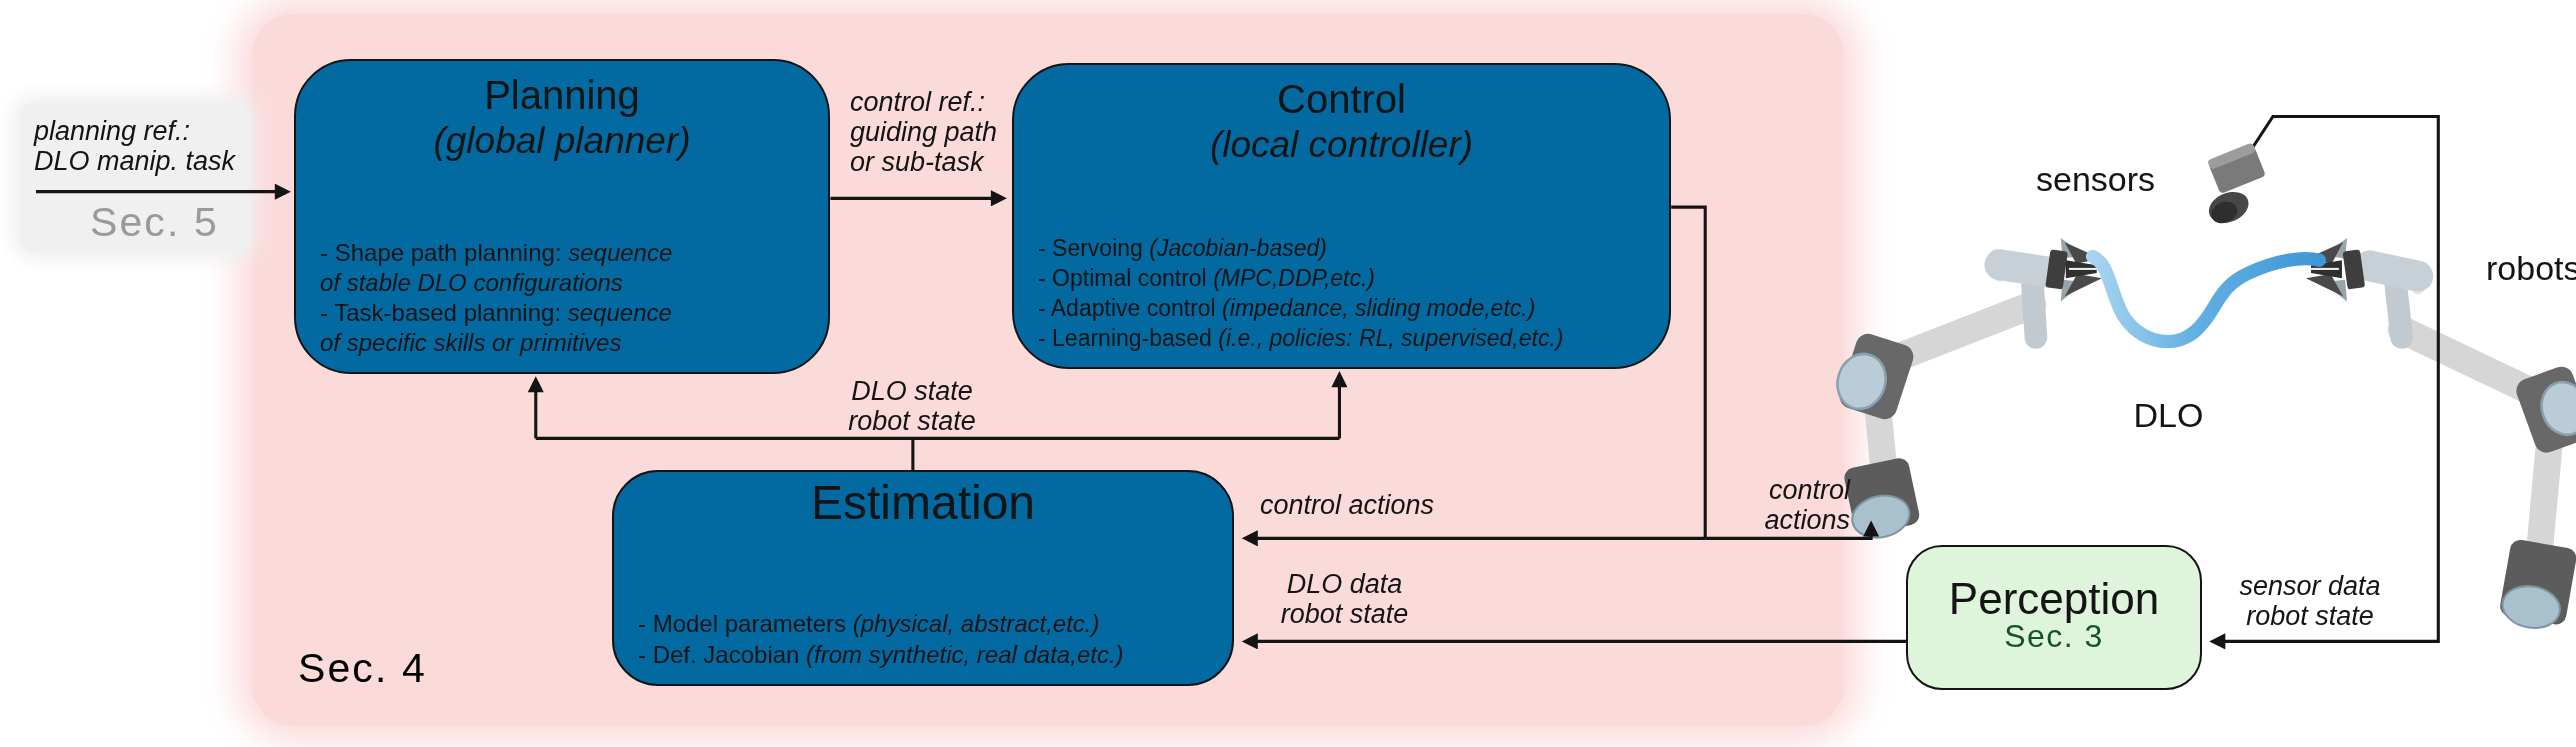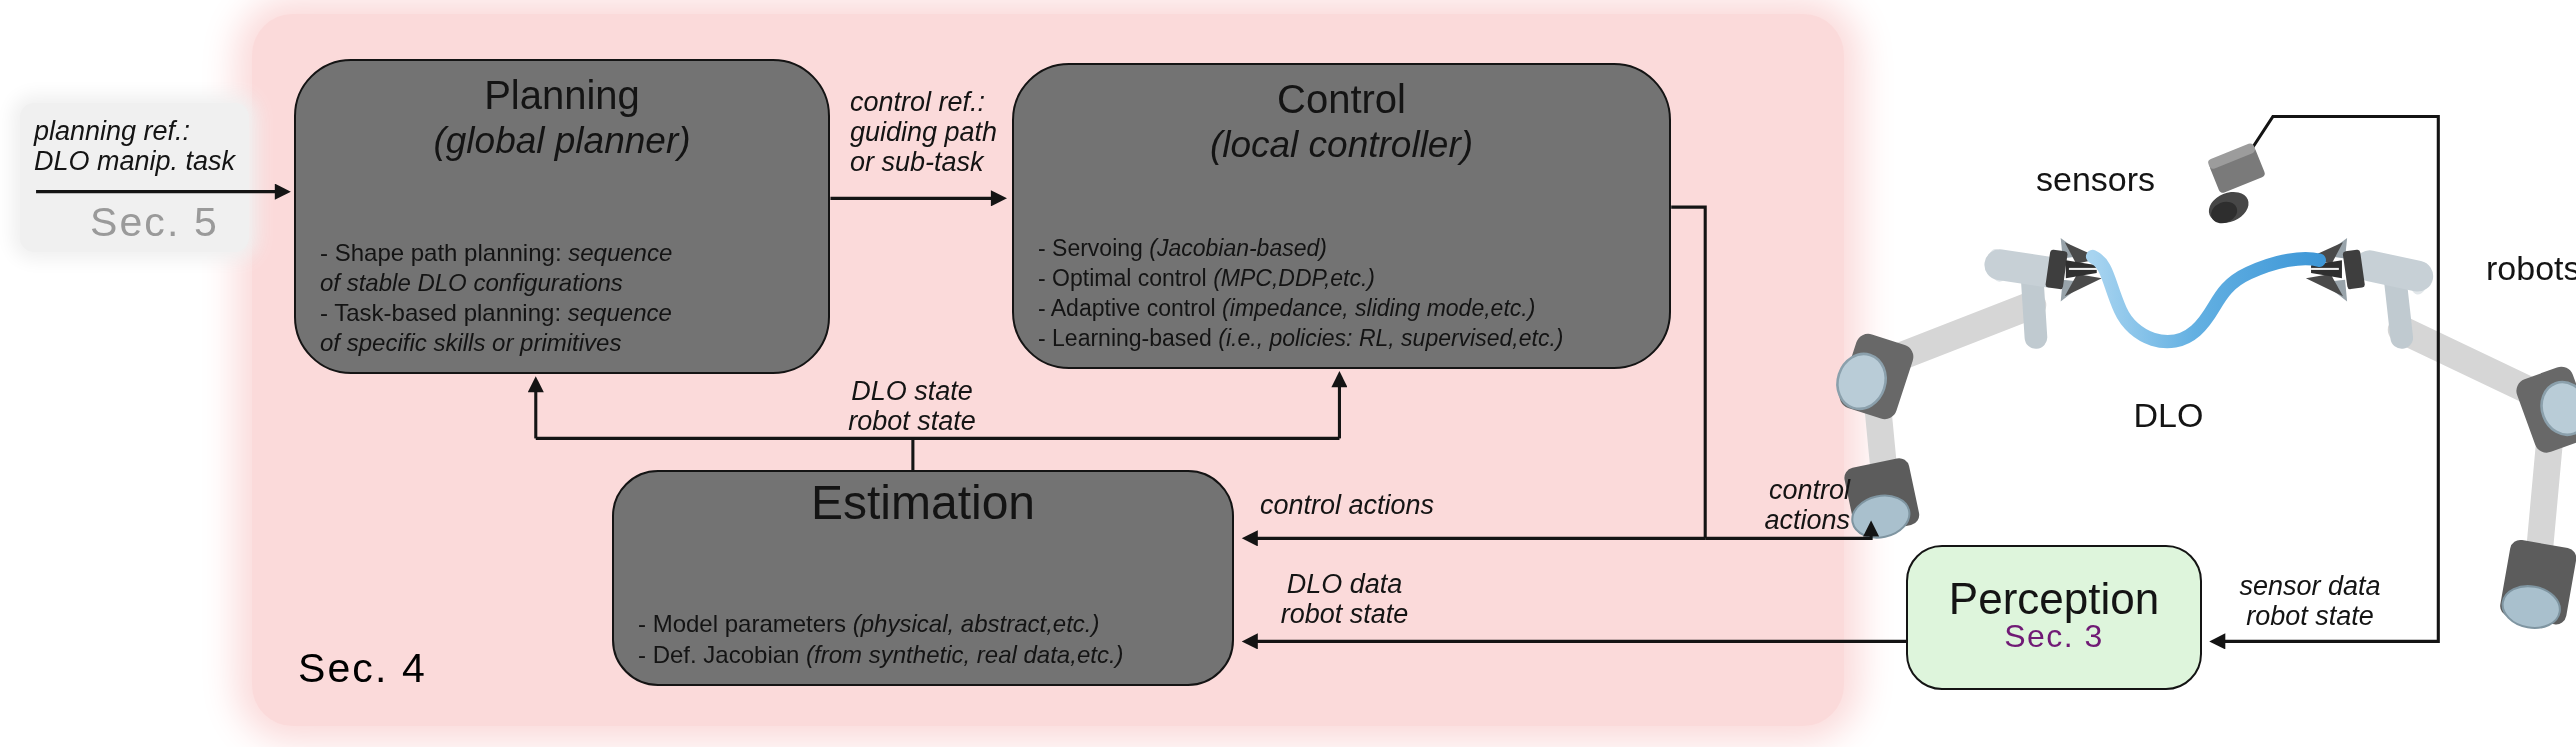--- a/index.html
+++ b/index.html
@@ -3,38 +3,38 @@
 <meta charset="utf-8">
 <style>
   html,body{margin:0;padding:0;background:#ffffff;}
   .stage{position:relative;width:2581px;height:747px;background:#ffffff;overflow:hidden;
          font-family:"Liberation Sans",sans-serif;color:#141414;}
   .pink-region{position:absolute;left:252px;top:14.4px;width:1592px;height:712px;
          background:#fbdada;border-radius:41px;box-shadow:0 0 36px 15.5px #fbdada;}
   .gray-band{position:absolute;left:19.6px;top:103px;width:229px;height:149px;
          background:#f0f0f0;border-radius:14.4px;box-shadow:0 0 18.5px 7.2px #f0f0f0;}
   svg.overlay{position:absolute;left:0;top:0;}
-  .box{position:absolute;background:#737373;border:2.6px solid #141414;
+  .box{position:absolute;background:#0369a1;border:2.6px solid #141414;
        display:flex;flex-direction:column;align-items:center;box-sizing:border-box;}
   .box .btitle{font-size:40px;line-height:47px;margin-top:11.3px;}
   .box .bsub{font-size:37px;line-height:44px;font-style:italic;}
   .box .items{align-self:stretch;margin-top:auto;padding:0 17.5px 14.4px 24px;}
   .li{font-size:24px;line-height:30px;white-space:nowrap;}
   .li b{font-weight:400;}
   .li i{}
   .planning{left:294px;top:59px;width:536px;height:315px;border-radius:57px;}
   .control{left:1012px;top:63px;width:659px;height:306px;border-radius:57px;}
   .control .li{font-size:23px;line-height:30px;}
   .estimation{left:612px;top:470px;width:622px;height:216px;border-radius:46px;}
   .estimation .btitle{font-size:48px;margin-top:7.2px;}
   .estimation .li{line-height:31px;}
   .perception{left:1906px;top:545px;width:296px;height:145px;border-radius:36px;
        background:#def5dc;justify-content:center;}
   .perception .ptitle{font-size:44px;line-height:38px;}
-  .perception .psec{font-size:32px;line-height:37px;color:#701a75;letter-spacing:1.5px;}
+  .perception .psec{font-size:32px;line-height:37px;color:#14532d;letter-spacing:1.5px;}
   .lab{position:absolute;font-style:italic;font-size:27px;line-height:30px;white-space:nowrap;}
   .lab.center{text-align:center;}
   .lab.right{text-align:right;}
   .sec{position:absolute;font-size:41px;letter-spacing:2.1px;white-space:nowrap;}
   .sec5{left:66px;top:199px;color:#9a9a9a;margin-left:24px;}
   .sec4{left:298px;top:645px;color:#000000;}
   .scene-lab{position:absolute;font-size:34px;white-space:nowrap;}
 </style>
 </head>
 <body>

